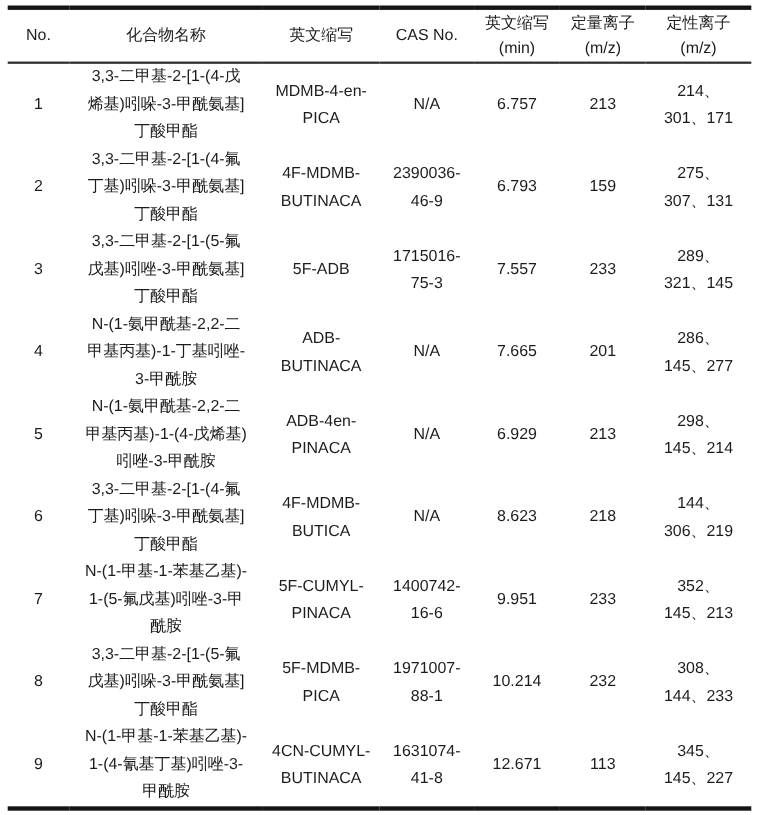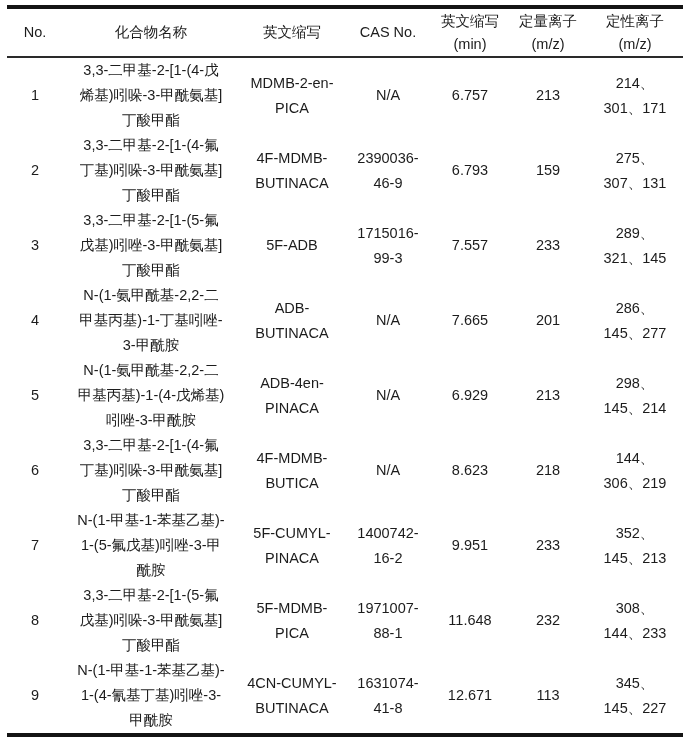--- a/index.html
+++ b/index.html
@@ -88,21 +88,21 @@
         <th>定性离子
 (m/z)</th>
       </tr>
     </thead>
     <tbody>
       <tr>
         <td>1</td>
         <td>3,3-二甲基-2-[1-(4-戊
 烯基)吲哚-3-甲酰氨基]
 丁酸甲酯</td>
-        <td>MDMB-2-en-
+        <td>MDMB-4-en-
 PICA</td>
         <td>N/A</td>
         <td>6.757</td>
         <td>213</td>
         <td>214、
 301、171</td>
       </tr>
       <tr>
         <td>2</td>
         <td>3,3-二甲基-2-[1-(4-氟
@@ -117,21 +117,21 @@
         <td>275、
 307、131</td>
       </tr>
       <tr>
         <td>3</td>
         <td>3,3-二甲基-2-[1-(5-氟
 戊基)吲唑-3-甲酰氨基]
 丁酸甲酯</td>
         <td>5F-ADB</td>
         <td>1715016-
-99-3</td>
+75-3</td>
         <td>7.557</td>
         <td>233</td>
         <td>289、
 321、145</td>
       </tr>
       <tr>
         <td>4</td>
         <td>N-(1-氨甲酰基-2,2-二
 甲基丙基)-1-丁基吲唑-
 3-甲酰胺</td>
@@ -170,36 +170,36 @@
 306、219</td>
       </tr>
       <tr>
         <td>7</td>
         <td>N-(1-甲基-1-苯基乙基)-
 1-(5-氟戊基)吲唑-3-甲
 酰胺</td>
         <td>5F-CUMYL-
 PINACA</td>
         <td>1400742-
-16-2</td>
+16-6</td>
         <td>9.951</td>
         <td>233</td>
         <td>352、
 145、213</td>
       </tr>
       <tr>
         <td>8</td>
         <td>3,3-二甲基-2-[1-(5-氟
 戊基)吲哚-3-甲酰氨基]
 丁酸甲酯</td>
         <td>5F-MDMB-
 PICA</td>
         <td>1971007-
 88-1</td>
-        <td>11.648</td>
+        <td>10.214</td>
         <td>232</td>
         <td>308、
 144、233</td>
       </tr>
       <tr>
         <td>9</td>
         <td>N-(1-甲基-1-苯基乙基)-
 1-(4-氰基丁基)吲唑-3-
 甲酰胺</td>
         <td>4CN-CUMYL-

